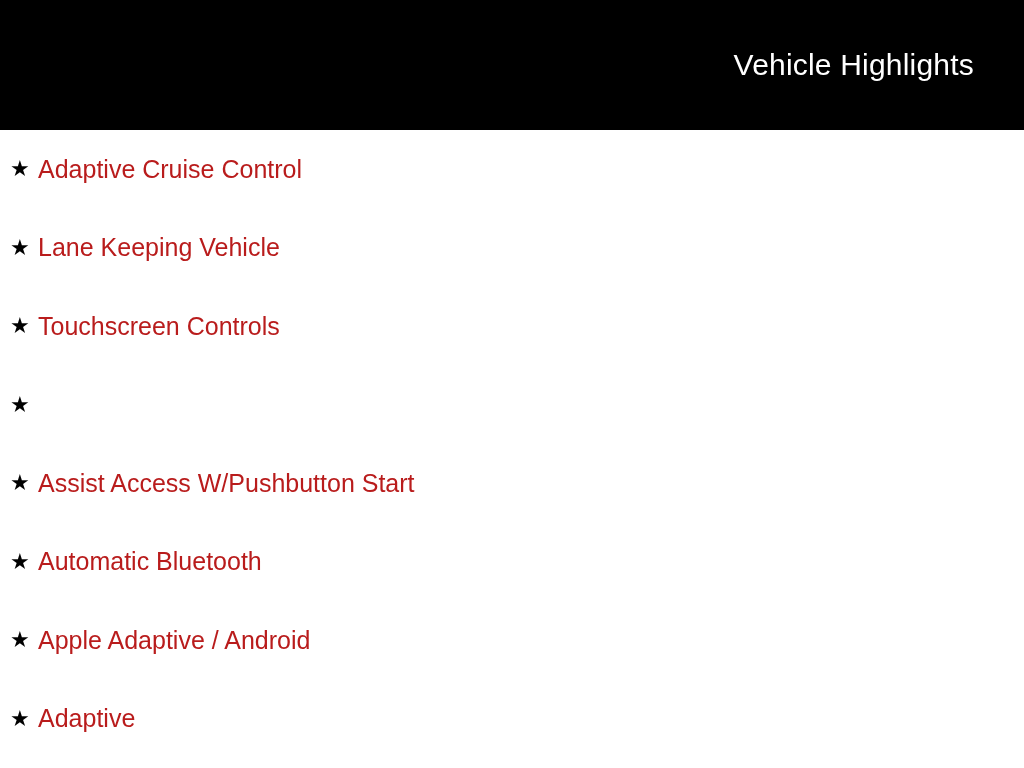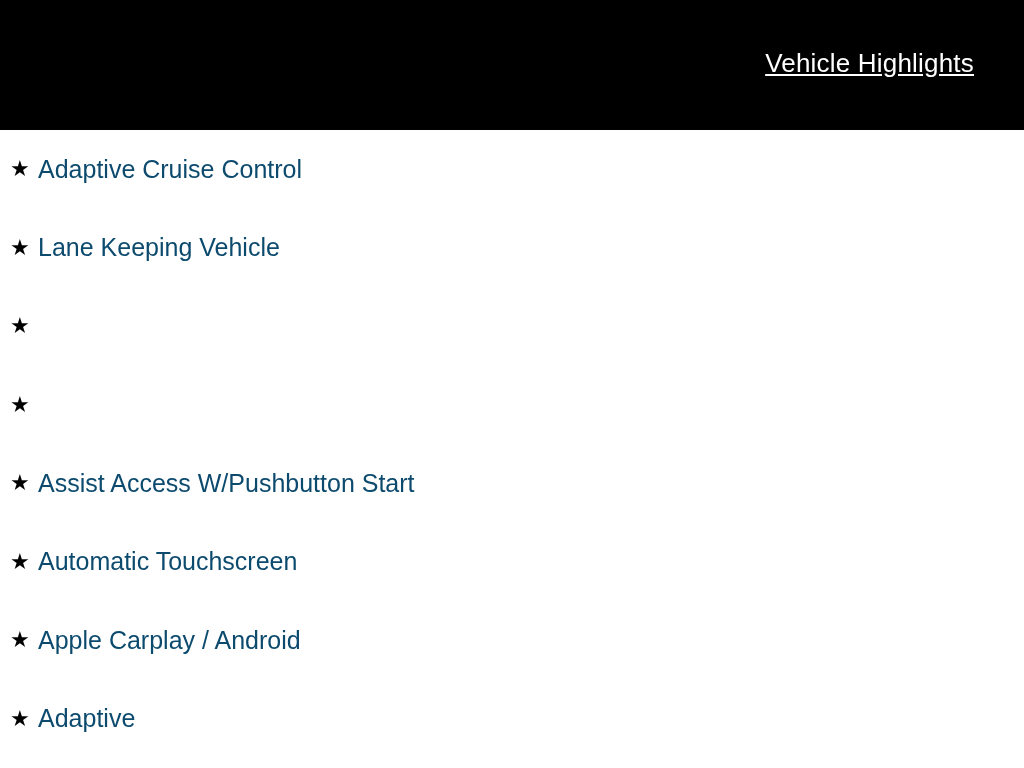--- a/index.html
+++ b/index.html
@@ -26,25 +26,24 @@
     width: 1024px;
     height: 130px;
     background: #000000;
     box-sizing: border-box;
   }
   .header-title {
     position: absolute;
     right: 50px;
     top: 48px;
     color: #ffffff;
-    font-size: 26px;
+    font-size: 30px;
     font-weight: 400;
     letter-spacing: 0.2px;
     white-space: nowrap;
-    text-decoration: underline;
   }
   .features-list {
     position: absolute;
     top: 130px;
     left: 0;
     width: 1024px;
     padding: 0;
     margin: 0;
     list-style: none;
   }
@@ -58,21 +57,21 @@
   .star-icon {
     width: 28px;
     flex: 0 0 28px;
     color: #000000;
     font-size: 22px;
     line-height: 1;
     text-align: left;
     display: inline-block;
   }
   .feature-label {
-    color: #0c4a6e;
+    color: #b91c1c;
     font-size: 25px;
     font-weight: 400;
     line-height: 1.1;
     white-space: nowrap;
   }
 </style>
 </head>
 <body>
 
 <div class="page">
@@ -85,35 +84,36 @@
     <li class="feature-item">
       <span class="star-icon">★</span>
       <span class="feature-label">Adaptive Cruise Control</span>
     </li>
     <li class="feature-item">
       <span class="star-icon">★</span>
       <span class="feature-label">Lane Keeping Vehicle</span>
     </li>
     <li class="feature-item">
       <span class="star-icon">★</span>
+      <span class="feature-label">Touchscreen Controls</span>
     </li>
     <li class="feature-item">
       <span class="star-icon">★</span>
     </li>
     <li class="feature-item">
       <span class="star-icon">★</span>
       <span class="feature-label">Assist Access W/Pushbutton Start</span>
     </li>
     <li class="feature-item">
       <span class="star-icon">★</span>
-      <span class="feature-label">Automatic Touchscreen</span>
+      <span class="feature-label">Automatic Bluetooth</span>
     </li>
     <li class="feature-item">
       <span class="star-icon">★</span>
-      <span class="feature-label">Apple Carplay / Android</span>
+      <span class="feature-label">Apple Adaptive / Android</span>
     </li>
     <li class="feature-item">
       <span class="star-icon">★</span>
       <span class="feature-label">Adaptive</span>
     </li>
   </ul>
 
 </div>
 
 </body></html>

